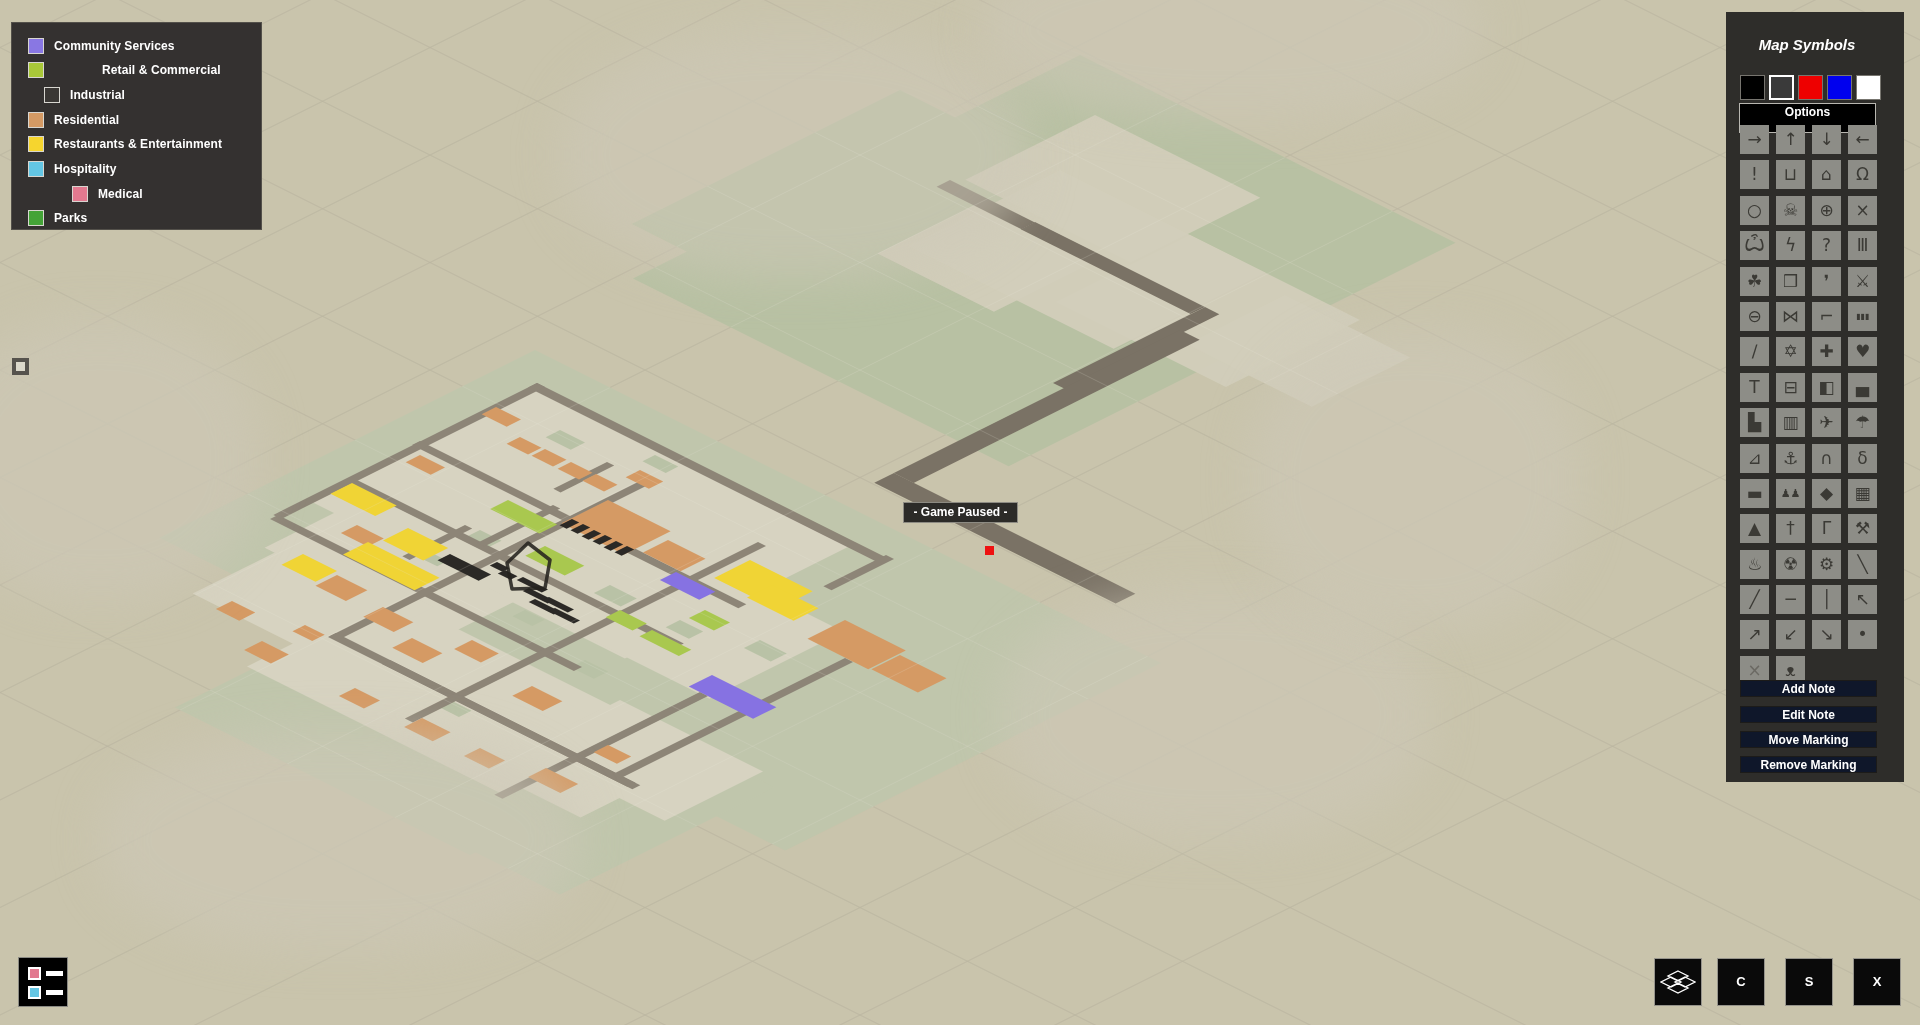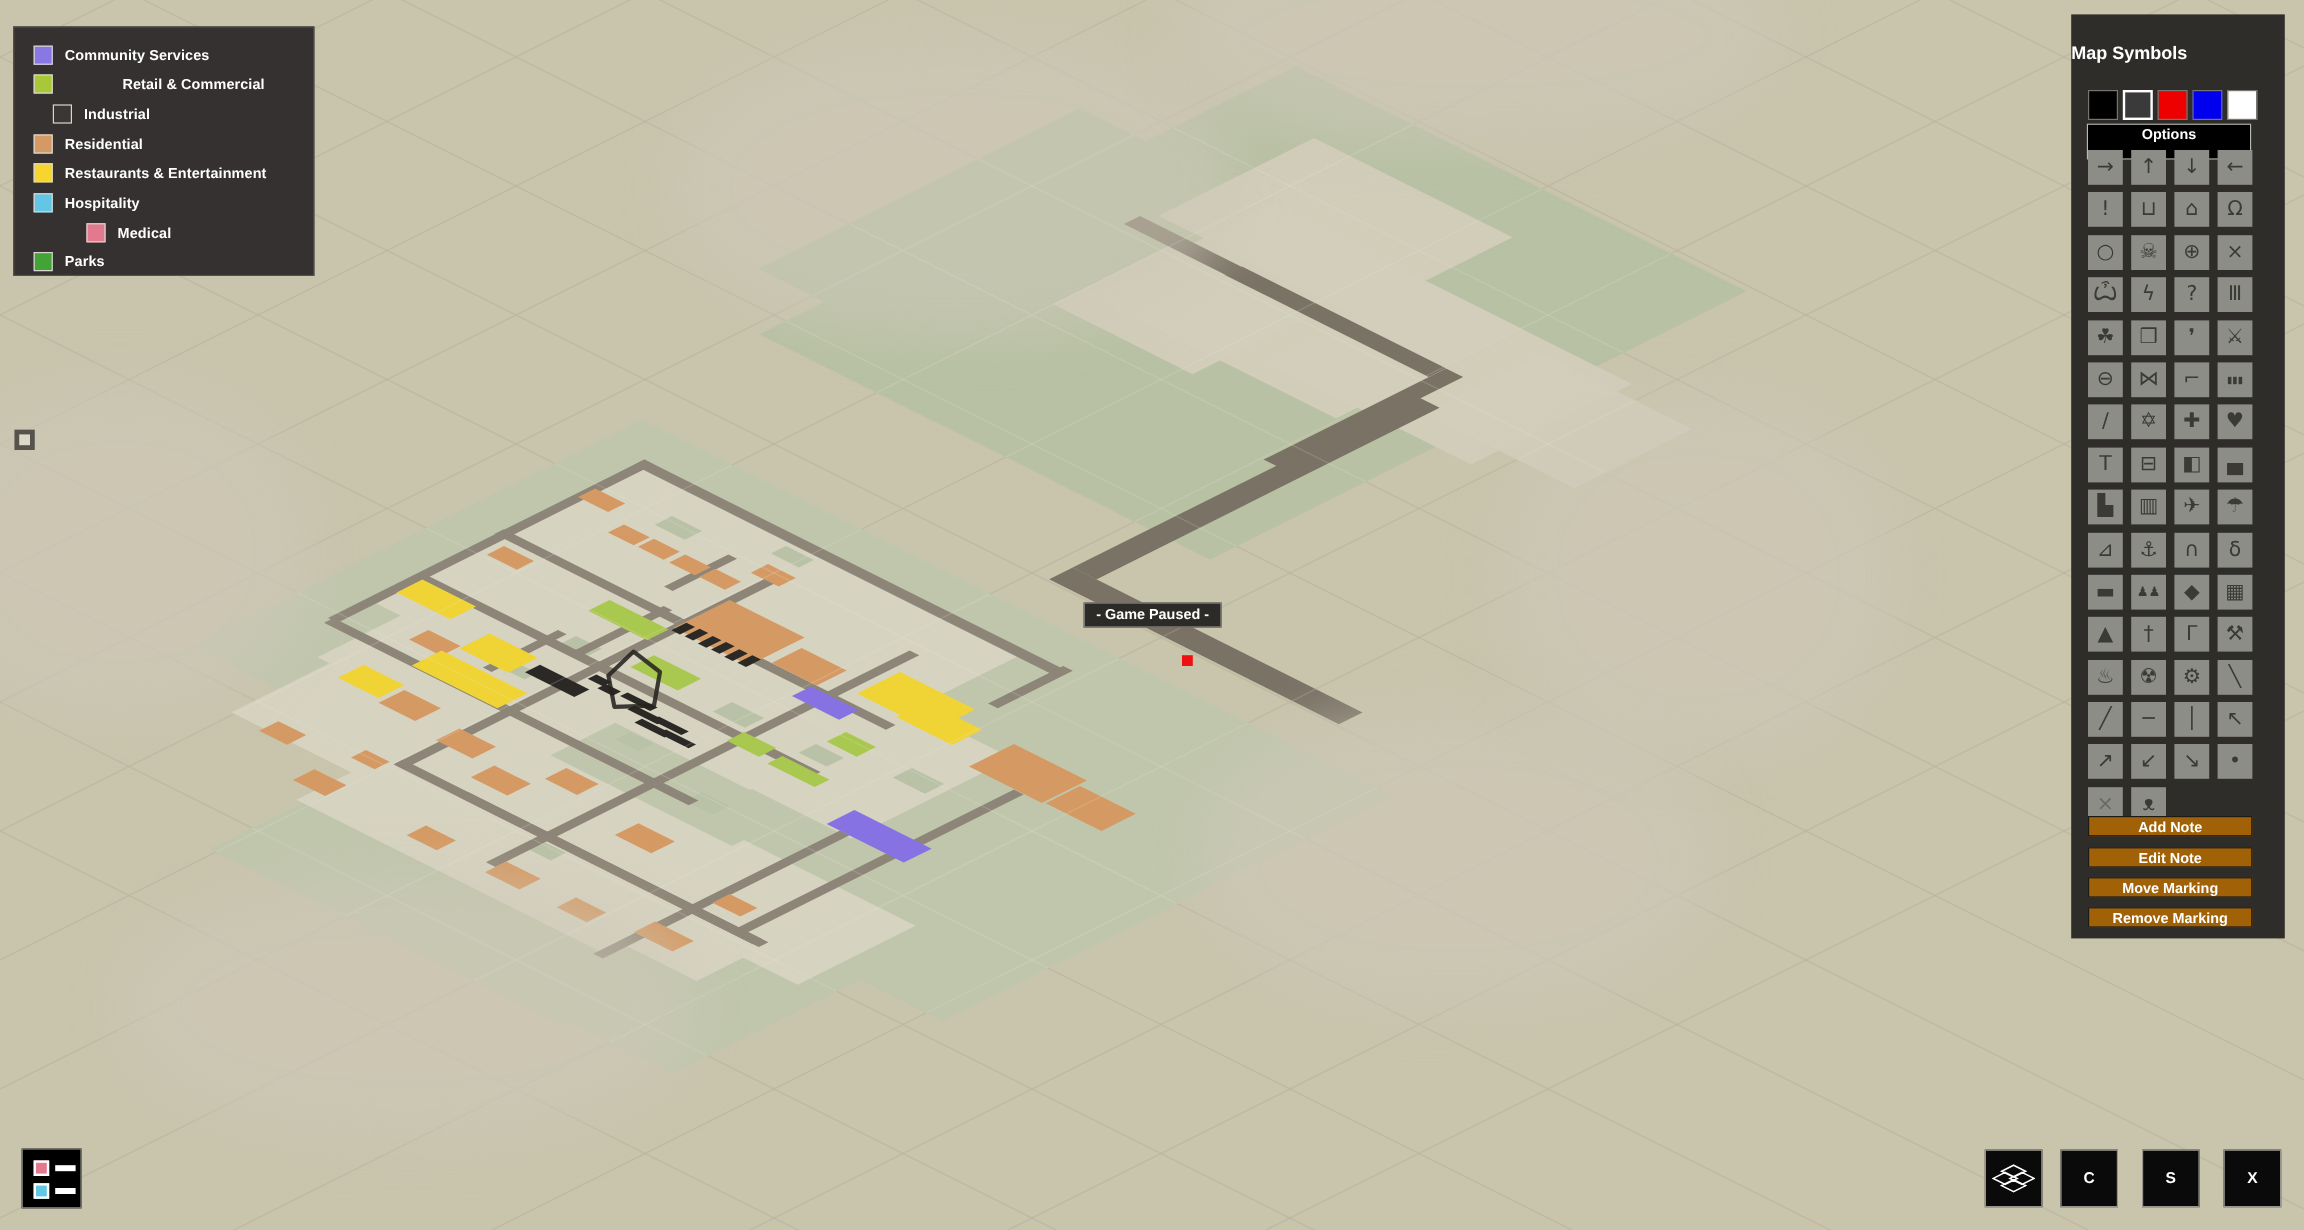--- a/index.html
+++ b/index.html
@@ -9,32 +9,32 @@
   .fog{position:absolute;border-radius:45%;pointer-events:none;}
   #grid-overlay{position:absolute;left:0;top:0;z-index:3;pointer-events:none;opacity:.5;}
   
   #legend-panel{position:absolute;left:11px;top:10px;width:251px;height:208px;background:#343130;
     border:1px solid #53504a;box-sizing:border-box;z-index:10;margin-top:12px;}
   .lrow{position:absolute;left:16px;height:17px;display:flex;align-items:center;}
   .lswatch{width:16px;height:16px;border:1px solid #d8d6d0;box-sizing:border-box;margin-right:10px;flex:none;}
   .llabel{color:#ffffff;font-size:12px;font-weight:bold;white-space:nowrap;letter-spacing:.1px;}
   
   #symbols-panel{position:absolute;left:1726px;top:12px;width:178px;height:770px;background:#2e2d2a;z-index:10;}
-  #panel-title{position:absolute;left:0;top:24px;width:162px;color:#fff;font-size:15px;font-weight:bold;}
+  #panel-title{position:absolute;left:0;top:24px;width:162px;text-align:center;color:#fff;font-size:15px;font-weight:bold;font-style:italic;}
   #swatch-row{position:absolute;left:14px;top:63px;display:flex;gap:4px;}
   .cswatch{width:25px;height:25px;box-sizing:border-box;border:1px solid #77756f;}
   .cswatch.sel{border:2px solid #ffffff;}
   #options-button{position:absolute;left:13px;top:91px;width:137px;height:30px;background:#000;
     border:1px solid #b9b7b1;box-sizing:border-box;color:#fff;font-size:12px;font-weight:bold;
     text-align:center;line-height:16px;cursor:pointer;}
   #symbol-grid{position:absolute;left:14px;top:113px;display:grid;grid-template-columns:repeat(4,29px);
     grid-auto-rows:29px;gap:6.4px 7px;}
   .sym{width:29px;height:29px;background:#8d8d87;color:#3b3a35;font-family:"DejaVu Sans",sans-serif;
     font-size:17px;line-height:29px;text-align:center;cursor:pointer;user-select:none;overflow:hidden;}
-  .note-btn{position:absolute;left:14px;width:137px;height:17px;background:#a16207;color:#fff;
+  .note-btn{position:absolute;left:14px;width:137px;height:17px;background:#0f172a;color:#fff;
     font-size:12px;font-weight:bold;text-align:center;line-height:17px;cursor:pointer;border:1px solid #1c1b19;box-sizing:border-box;}
   
   #game-paused{position:absolute;left:903px;top:502px;width:115px;height:21px;background:#2c2b28;
     border:1px solid #8d8b83;box-sizing:border-box;color:#ffffff;font-size:12px;font-weight:bold;
     text-align:center;line-height:19px;z-index:8;}
   
   #sel-square{position:absolute;z-index:8;box-sizing:border-box;}
   
   #legend-toggle{position:absolute;left:18px;top:957px;width:50px;height:50px;background:#000;
     border:1px solid #8a8a84;box-sizing:border-box;z-index:10;cursor:pointer;}

